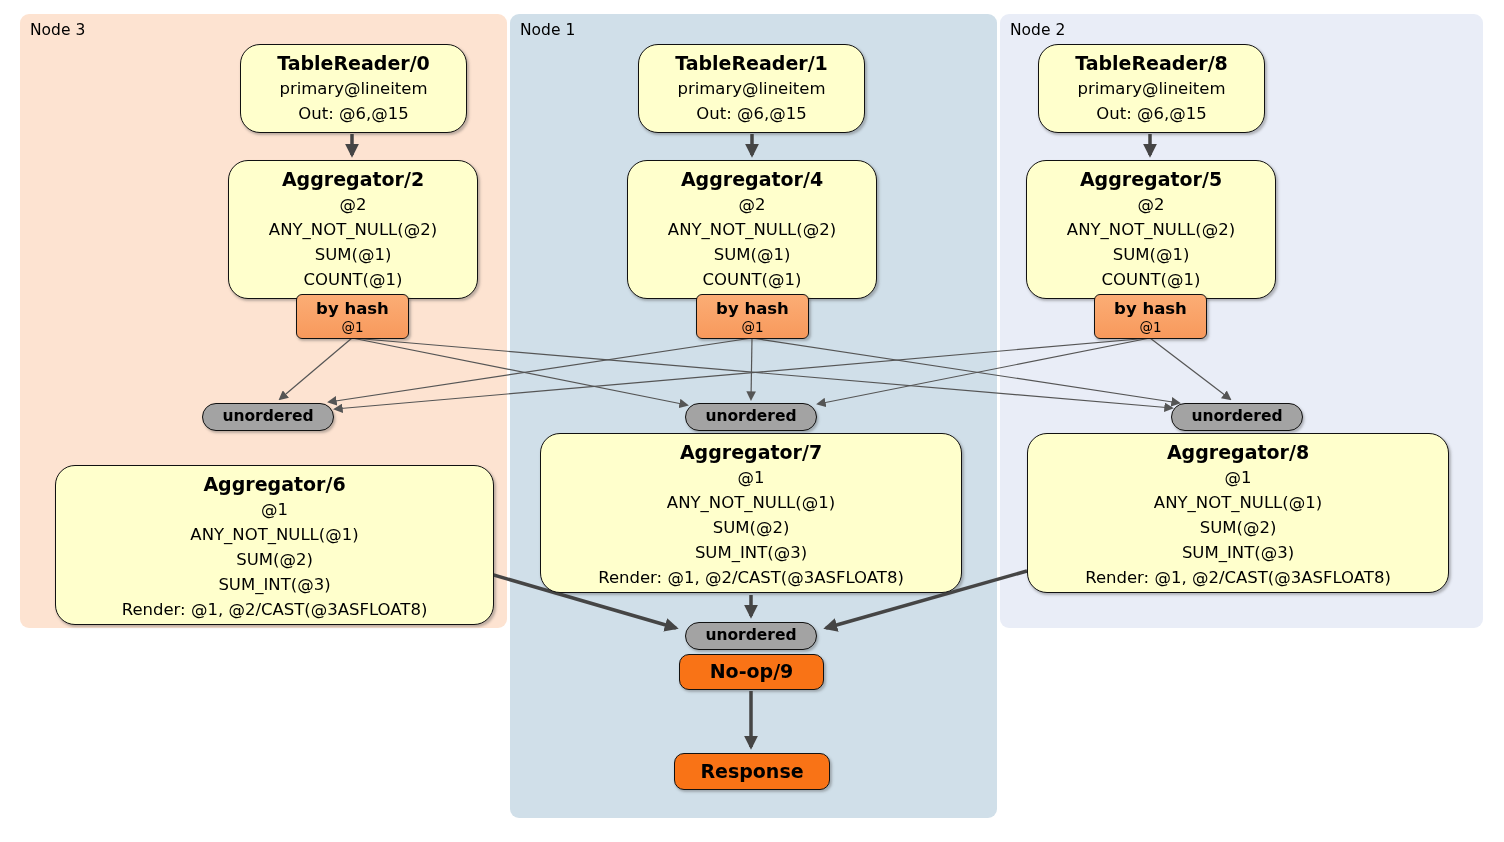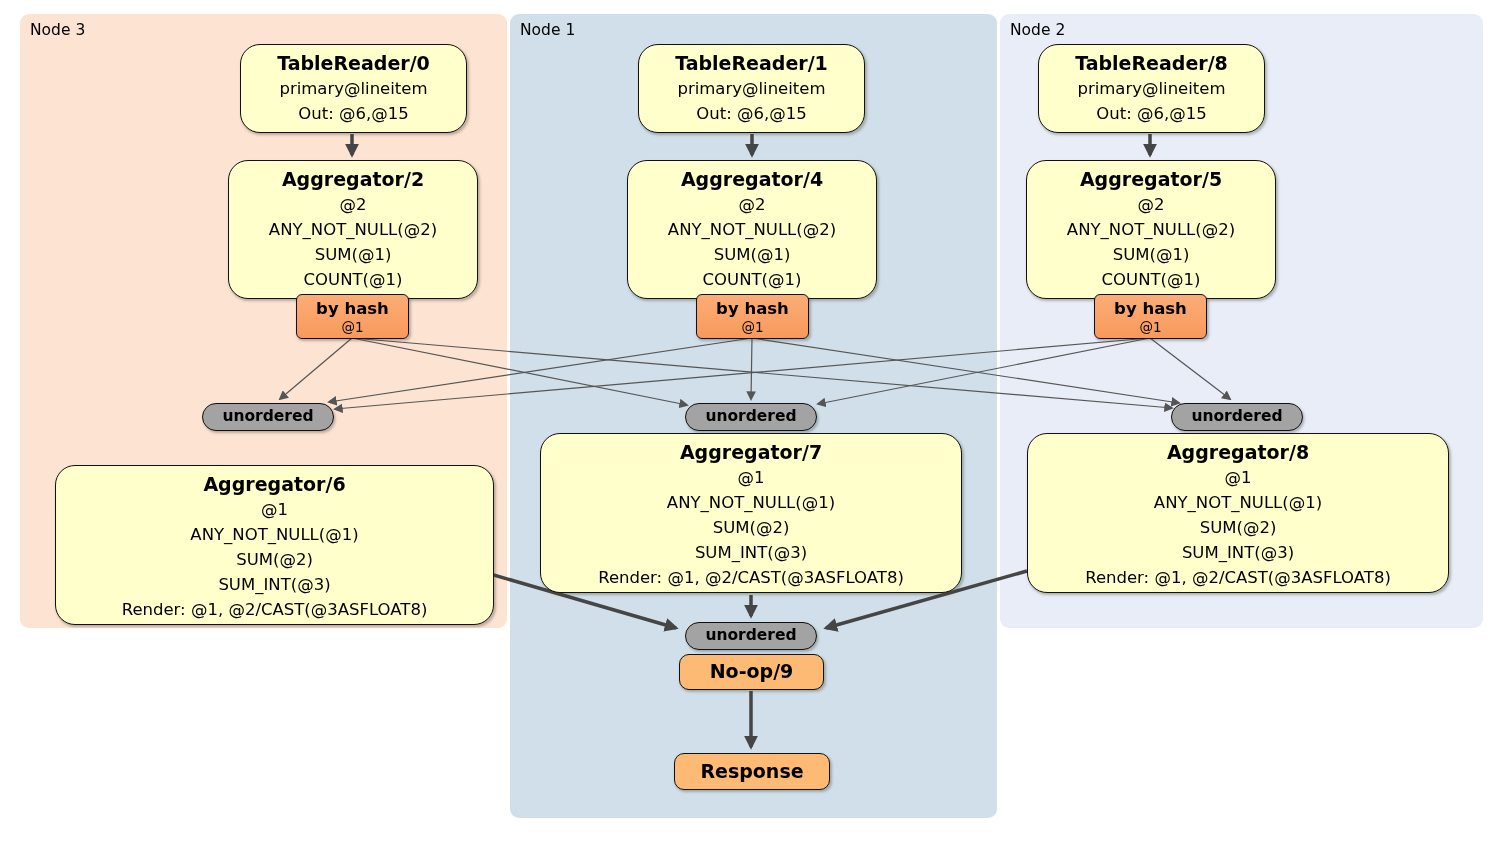--- a/index.html
+++ b/index.html
@@ -15,21 +15,21 @@
   .pline{font-size:16.5px;line-height:25px;white-space:nowrap;}
   .router{position:absolute;background:linear-gradient(#fbad75,#f8995c);border:1.7px solid #111;
           border-radius:6px;text-align:center;z-index:3;box-sizing:border-box;
           box-shadow:1.5px 2px 2.5px rgba(70,70,70,.35);padding-top:3px;}
   .router-title{font-weight:bold;font-size:16.5px;line-height:21px;}
   .router-sub{font-size:13.5px;line-height:16px;}
   .stream{position:absolute;background:#a3a3a3;border:1.7px solid #111;border-radius:15px;
           height:28px;box-sizing:border-box;text-align:center;font-weight:bold;
           font-size:15.5px;line-height:25px;z-index:2;
           box-shadow:1.5px 2px 2.5px rgba(70,70,70,.35);}
-  .endbox{position:absolute;background:#fdba74;border:1.7px solid #111;border-radius:10px;
+  .endbox{position:absolute;background:#f97316;border:1.7px solid #111;border-radius:10px;
           box-sizing:border-box;text-align:center;font-weight:bold;font-size:19px;z-index:2;
           box-shadow:1.5px 2px 2.5px rgba(70,70,70,.35);}
   .e-thick{stroke:#454545;stroke-width:3.5;fill:none;}
   .e-thin{stroke:#555;stroke-width:1.2;fill:none;}
 </style>
 </head>
 <body>
 
 <div class="canvas">
 

